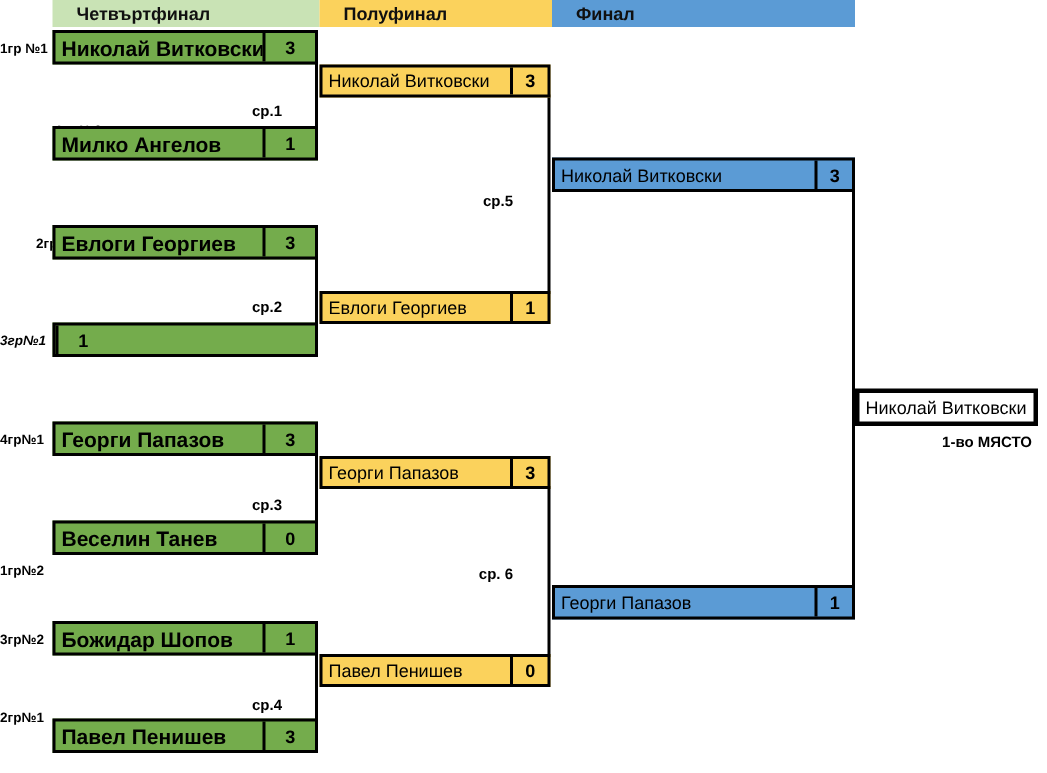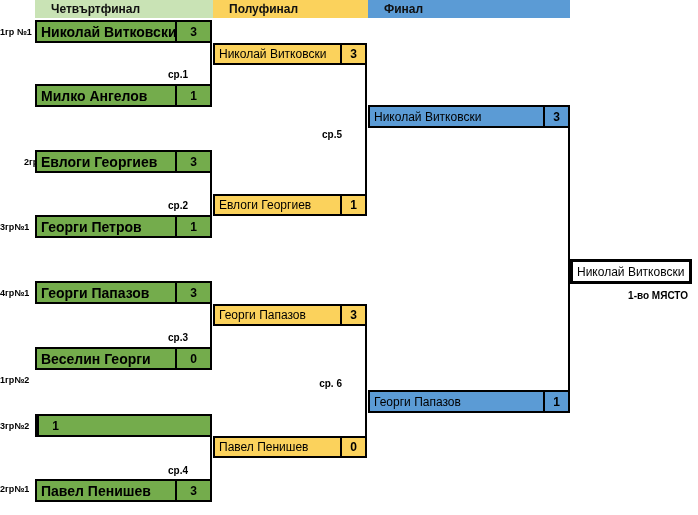--- a/index.html
+++ b/index.html
@@ -38,51 +38,51 @@
 
 <div id="stage">
 
   <div class="hdr" style="left: 35px; width: 178px; background: rgb(201, 227, 181);">Четвъртфинал</div>
   <div class="hdr" style="left: 368px; width: 202px; background: rgb(91, 155, 213);">Финал</div>
   <div class="hdr" style="left: 213px; width: 155px; background: rgb(251, 210, 92);">Полуфинал</div>
 
   <div class="seed" style="top:26px;">1гр №1</div>
   <div class="seed" style="top:81px;margin-left:36px;">4гр №2</div>
   <div class="seed" style="top:156px;margin-left:24px;">2гр№2</div>
-  <div class="seed" style="top:221px;">3гр№1</div>
+  <div class="seed" style="top:221px;font-style:italic;">3гр№1</div>
   <div class="seed" style="top:287px;">4гр№1</div>
   <div class="seed" style="top:374px;">1гр№2</div>
   <div class="seed" style="top:420px;">3гр№2</div>
-  <div class="seed" style="top:483px;">2гр№1</div>
+  <div class="seed" style="top:472px;">2гр№1</div>
 
   <div class="box qf" style="top: 20px; background: rgb(116, 172, 76);">
     <div class="name">Николай Витковски</div>
     <div class="score">3</div>
   </div>
   <div class="box qf" style="top: 84px; background: rgb(116, 172, 76);">
     <div class="name">Милко Ангелов</div>
     <div class="score">1</div>
   </div>
   <div class="box qf" style="top: 150px; background: rgb(116, 172, 76);">
     <div class="name">Евлоги Георгиев</div>
     <div class="score">3</div>
   </div>
   <div class="box qf" style="top: 215px; background: rgb(116, 172, 76);">
-    <div class="name">Георги Петров</div>
     <div class="score">1</div>
   </div>
   <div class="box qf" style="top: 281px; background: rgb(116, 172, 76);">
     <div class="name">Георги Папазов</div>
     <div class="score">3</div>
   </div>
   <div class="box qf" style="top: 347px; background: rgb(116, 172, 76);">
-    <div class="name">Веселин Георги</div>
+    <div class="name">Веселин Танев</div>
     <div class="score">0</div>
   </div>
   <div class="box qf" style="top: 414px; background: rgb(116, 172, 76);">
+    <div class="name">Божидар Шопов</div>
     <div class="score">1</div>
   </div>
   <div class="box qf" style="top: 479px; background: rgb(116, 172, 76);">
     <div class="name">Павел Пенишев</div>
     <div class="score">3</div>
   </div>
 
   <div class="mlabel" style="left:120px;top:69px;width:68px;">ср.1</div>
   <div class="mlabel" style="left:120px;top:200px;width:68px;">ср.2</div>
   <div class="mlabel" style="left:120px;top:332px;width:68px;">ср.3</div>

